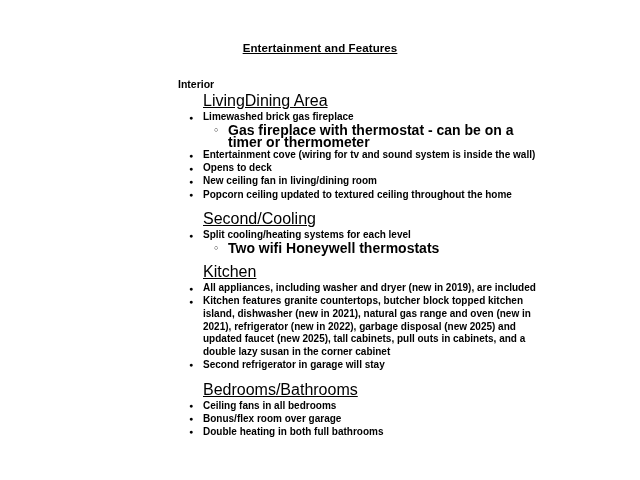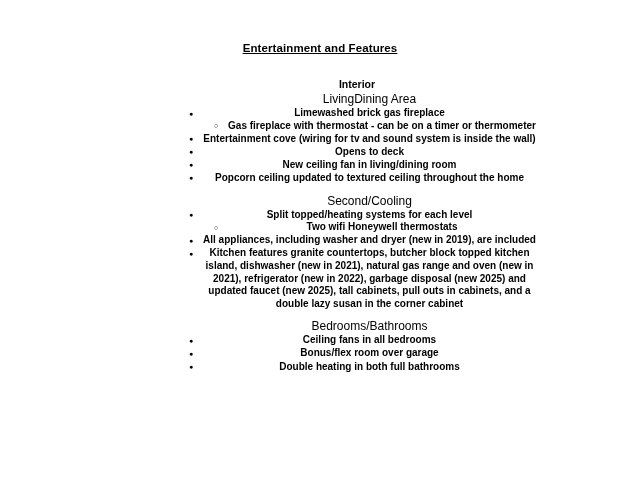--- a/index.html
+++ b/index.html
@@ -25,29 +25,29 @@
     font-size: 11.5px;
     font-weight: bold;
     text-decoration: underline;
     margin-top: 42px;
     letter-spacing: 0.1px;
   }
   .content {
     margin-top: 24px;
     padding-left: 178px;
     padding-right: 104px;
-    text-align: center;
   }
   .section-head {
     font-size: 10.5px;
     font-weight: bold;
     margin-bottom: 2px;
   }
   .subhead {
-    font-size: 12px;
+    font-size: 16px;
+    text-decoration: underline;
     margin-left: 25px;
     margin-top: 9px;
     margin-bottom: 1px;
   }
   .subhead.first {
     margin-top: 2px;
   }
   ul.lvl1 {
     list-style: none;
     margin: 0;
@@ -70,21 +70,21 @@
     font-size: 7px;
     line-height: 13px;
   }
   ul.lvl2 {
     list-style: none;
     margin: 0;
     padding: 0;
   }
   ul.lvl2 > li {
     position: relative;
-    font-size: 10px;
+    font-size: 14px;
     line-height: 12.6px;
     padding-left: 25px;
     margin-bottom: 0.5px;
   }
   ul.lvl2 > li::before {
     content: "\25CB";
     position: absolute;
     left: 11px;
     top: -0.5px;
     font-size: 7px;
@@ -122,35 +122,39 @@
         <span>New ceiling fan in living/dining room</span>
       </li>
       <li>
         <span>Popcorn ceiling updated to textured ceiling throughout the home</span>
       </li>
     </ul>
 
     <div class="subhead">Second/Cooling</div>
     <ul class="lvl1">
       <li>
-        <span>Split topped/heating systems for each level</span>
+        <span>Split cooling/heating systems for each level</span>
         <ul class="lvl2">
           <li>
             <span>Two wifi Honeywell thermostats</span>
           </li>
         </ul>
       </li>
     </ul>
 
+    <div class="subhead">Kitchen</div>
     <ul class="lvl1">
       <li>
         <span>All appliances, including washer and dryer (new in 2019), are included</span>
       </li>
       <li>
         <span>Kitchen features granite countertops, butcher block topped kitchen island, dishwasher (new in 2021), natural gas range and oven (new in 2021), refrigerator (new in 2022), garbage disposal (new 2025) and updated faucet (new 2025), tall cabinets, pull outs in cabinets, and a double lazy susan in the corner cabinet</span>
+      </li>
+      <li>
+        <span>Second refrigerator in garage will stay</span>
       </li>
     </ul>
 
     <div class="subhead">Bedrooms/Bathrooms</div>
     <ul class="lvl1">
       <li>
         <span>Ceiling fans in all bedrooms</span>
       </li>
       <li>
         <span>Bonus/flex room over garage</span>

